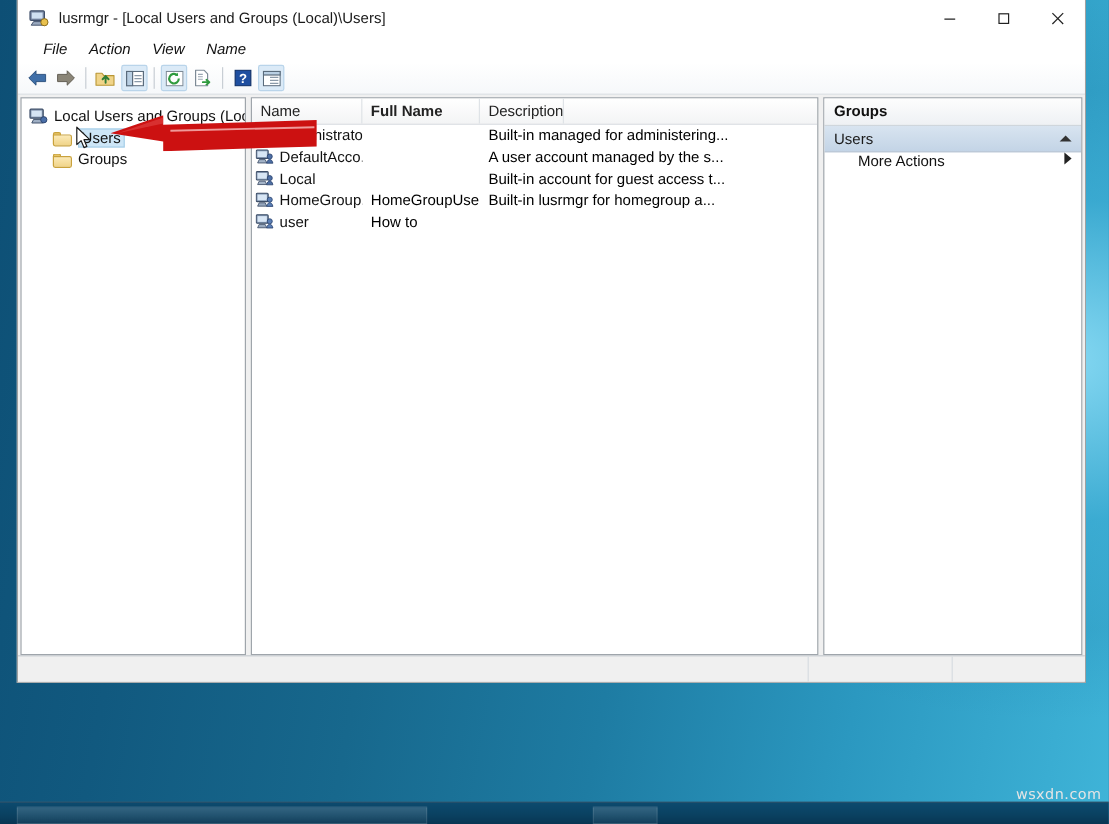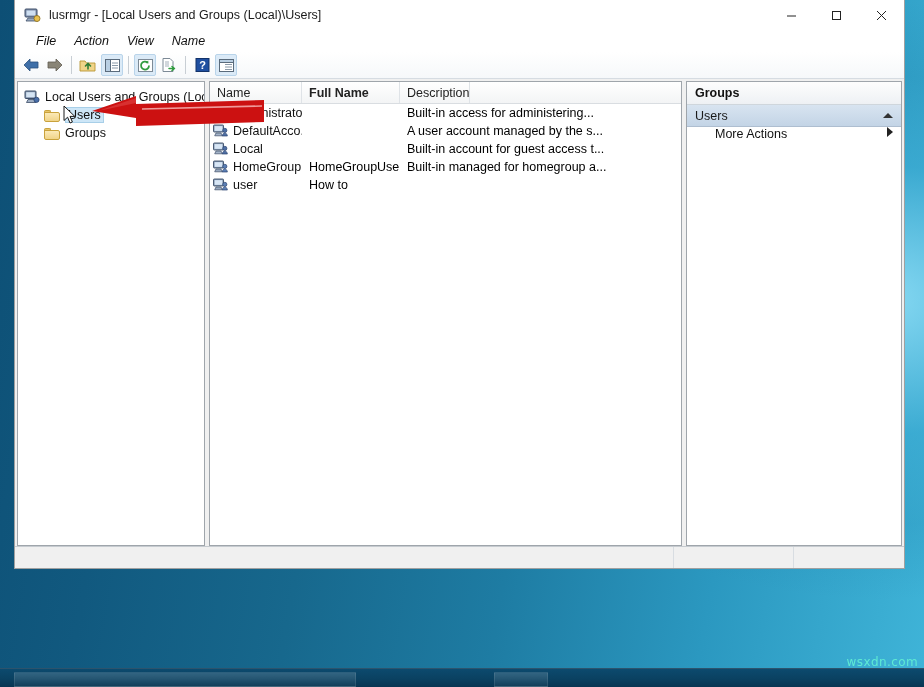--- a/index.html
+++ b/index.html
@@ -334,21 +334,21 @@
     left: 63px; top: 105px;
     z-index: 60;
     pointer-events: none;
   }
 
   
   #watermark {
     position: absolute;
     right: 6px; bottom: 18px;
     font-size: 12px;
-    color: #5eead4;
+    color: #e5e5e5;
     letter-spacing: 0.4px;
     z-index: 70;
     font-family: "DejaVu Sans", sans-serif;
   }
 </style>
 </head>
 <body>
 
 <div id="desktop">
   <div id="desktop-foam"></div>
@@ -502,21 +502,21 @@
                 <rect x="0.5" y="1" width="10" height="7" rx="0.8" fill="#8fa2bb" stroke="#3d4e68" stroke-width="0.9"></rect>
                 <rect x="1.6" y="2.1" width="7.8" height="4.8" fill="#d8e6f5"></rect>
                 <path d="M3 9 L8 9 L9.3 11.8 L1.7 11.8 Z" fill="#a4b4c8" stroke="#3d4e68" stroke-width="0.7"></path>
                 <circle cx="11.8" cy="6.4" r="2.1" fill="#4e6fa4" stroke="#2b4470" stroke-width="0.7"></circle>
                 <path d="M9.2 12 c0.4 -2.2 1.5 -3.1 2.6 -3.1 c1.1 0 2.2 0.9 2.6 3.1 Z" fill="#4e6fa4" stroke="#2b4470" stroke-width="0.7"></path>
               </svg>
             </span>
             <span class="uname">Administrator</span>
           </div>
           <div class="cell cell-full"></div>
-          <div class="cell cell-desc">Built-in access for administering...</div>
+          <div class="cell cell-desc">Built-in managed for administering...</div>
         </div>
 
         <div class="row">
           <div class="cell cell-name">
             <span class="ico-user">
               <svg width="16" height="14" viewBox="0 0 16 14">
                 <rect x="0.5" y="1" width="10" height="7" rx="0.8" fill="#8fa2bb" stroke="#3d4e68" stroke-width="0.9"></rect>
                 <rect x="1.6" y="2.1" width="7.8" height="4.8" fill="#d8e6f5"></rect>
                 <path d="M3 9 L8 9 L9.3 11.8 L1.7 11.8 Z" fill="#a4b4c8" stroke="#3d4e68" stroke-width="0.7"></path>
                 <circle cx="11.8" cy="6.4" r="2.1" fill="#4e6fa4" stroke="#2b4470" stroke-width="0.7"></circle>
@@ -553,21 +553,21 @@
                 <rect x="0.5" y="1" width="10" height="7" rx="0.8" fill="#7e93ae" stroke="#3d4e68" stroke-width="0.9"></rect>
                 <rect x="1.6" y="2.1" width="7.8" height="4.8" fill="#d8e6f5"></rect>
                 <path d="M3 9 L8 9 L9.3 11.8 L1.7 11.8 Z" fill="#98a9bf" stroke="#3d4e68" stroke-width="0.7"></path>
                 <circle cx="11.8" cy="6.4" r="2.1" fill="#5b7fb5" stroke="#2b4470" stroke-width="0.7"></circle>
                 <path d="M9.2 12 c0.4 -2.2 1.5 -3.1 2.6 -3.1 c1.1 0 2.2 0.9 2.6 3.1 Z" fill="#5b7fb5" stroke="#2b4470" stroke-width="0.7"></path>
               </svg>
             </span>
             <span class="uname">HomeGroup...</span>
           </div>
           <div class="cell cell-full">HomeGroupUserS</div>
-          <div class="cell cell-desc">Built-in managed for homegroup a...</div>
+          <div class="cell cell-desc">Built-in lusrmgr for homegroup a...</div>
         </div>
 
         <div class="row">
           <div class="cell cell-name">
             <span class="ico-user">
               <svg width="16" height="14" viewBox="0 0 16 14">
                 <rect x="0.5" y="1" width="10" height="7" rx="0.8" fill="#7e93ae" stroke="#3d4e68" stroke-width="0.9"></rect>
                 <rect x="1.6" y="2.1" width="7.8" height="4.8" fill="#d8e6f5"></rect>
                 <path d="M3 9 L8 9 L9.3 11.8 L1.7 11.8 Z" fill="#98a9bf" stroke="#3d4e68" stroke-width="0.7"></path>
                 <circle cx="11.8" cy="6.4" r="2.1" fill="#5b7fb5" stroke="#2b4470" stroke-width="0.7"></circle>

